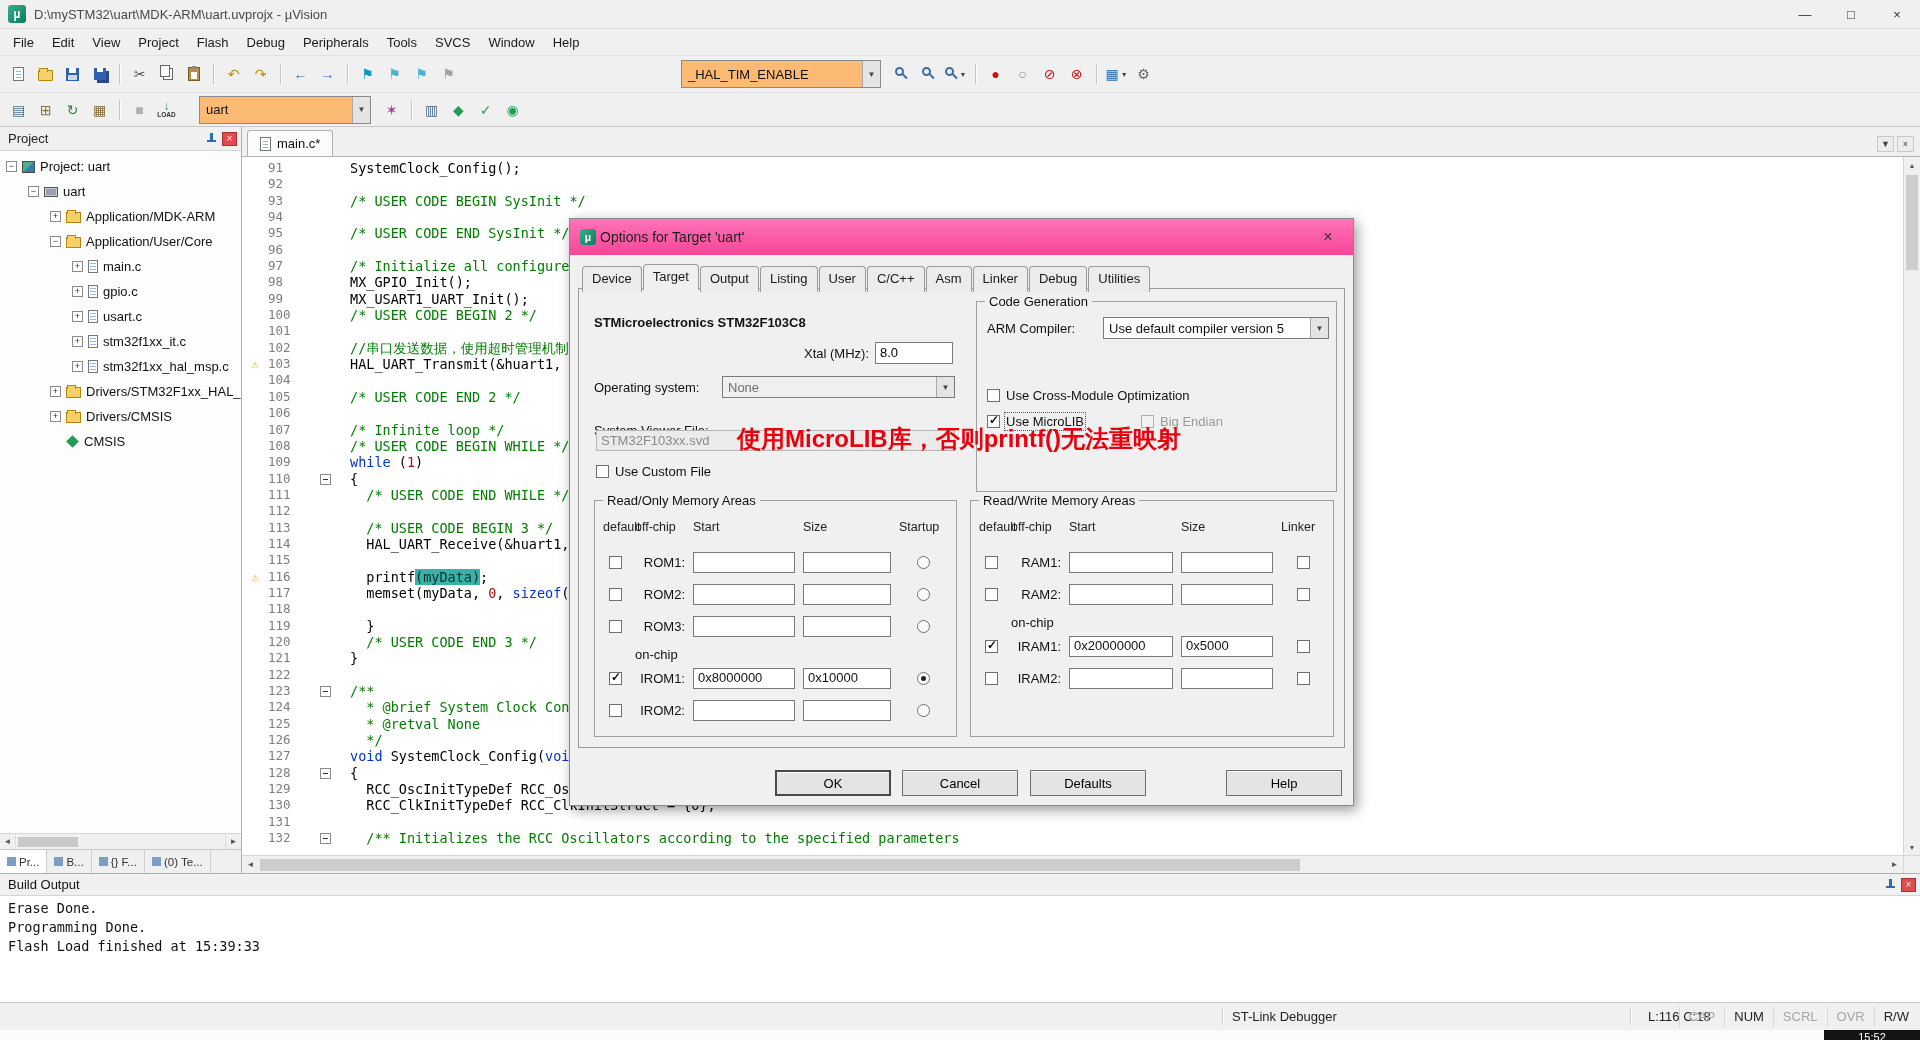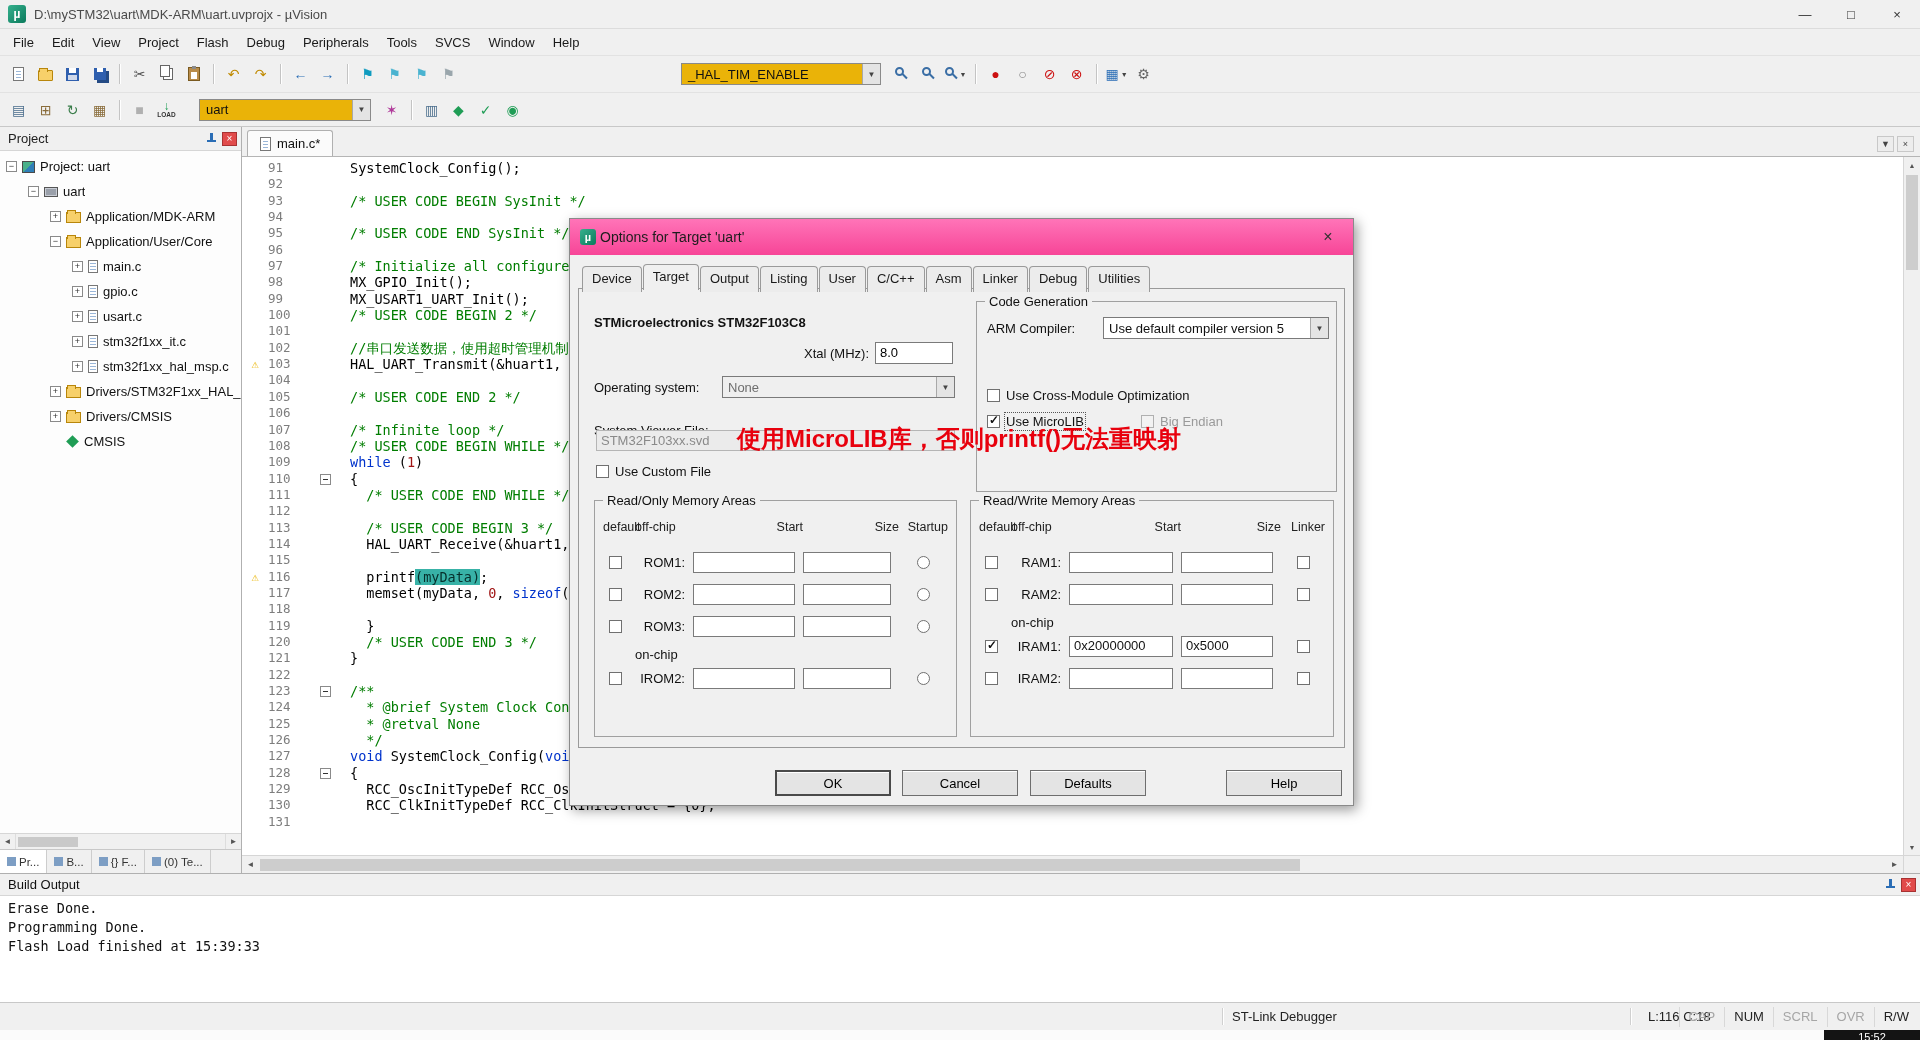--- a/index.html
+++ b/index.html
@@ -17,21 +17,21 @@
   #menubar{height:27px;display:flex;align-items:center;background:#f0f0f0;border-bottom:1px solid #e2e2e2;padding-left:4px}
   .menu-item{padding:4px 9px;font-size:13px;color:#1a1a1a;white-space:nowrap}
   .toolbar{display:flex;align-items:center;background:#f0f0f0;padding-left:6px;gap:2px}
   #toolbar1{height:37px;border-bottom:1px solid #e2e2e2}
   #toolbar2{height:34px;border-bottom:1px solid #c8c8c8}
   .tb-btn{min-width:25px;height:25px;display:flex;align-items:center;justify-content:center;gap:1px;flex:none}
   .tb-glyph{font-size:14px;line-height:1}
   .tb-dd{font-size:7px;color:#444;margin-left:1px}
   .tb-sep{width:1px;height:20px;background:#c4c4c4;box-shadow:1px 0 0 #fff;margin:0 5px;flex:none}
   .tb-space{flex:none}
-  .tb-combo{height:22px;background:#eab308;border:1px solid #8a8a8a;display:flex;align-items:center;margin:12px 6px;flex:none}
+  .tb-combo{height:28px;background:#fdba74;border:1px solid #8a8a8a;display:flex;align-items:center;margin:12px 6px;flex:none}
   .tb-combo .val{flex:1;padding:0 6px;font-size:13px;white-space:nowrap;overflow:hidden}
   .tb-combo .btn{width:18px;align-self:stretch;background:#e4e4e4;border-left:1px solid #a8a8a8;display:flex;align-items:center;justify-content:center;font-size:8px;color:#444}
 
   
   .gl{display:inline-block;position:relative;flex:none}
   .gl-page{width:11px;height:14px;background:#fff;border:1px solid #777}
   .gl-page::after{content:'';position:absolute;left:2px;top:3px;right:2px;height:7px;background:repeating-linear-gradient(#9ab6d8 0 1px,transparent 1px 3px)}
   .gl-folder{width:15px;height:11px;background:#f7d06a;border:1px solid #b8860b;border-radius:1px;margin-top:3px}
   .gl-folder::before{content:'';position:absolute;left:0;top:-3px;width:7px;height:3px;background:#f7d06a;border:1px solid #b8860b;border-bottom:none}
   .gl-save{width:13px;height:13px;background:#2f5fae}
@@ -161,21 +161,21 @@
   .cbrow .focus-dotted{outline:1px dotted #555;outline-offset:1px}
   .rb{width:13px;height:13px;border:1px solid #707070;border-radius:50%;background:#fff;position:relative;flex:none}
   .rb.sel::after{content:'';position:absolute;left:3px;top:3px;width:5px;height:5px;border-radius:50%;background:#222}
   .annotation{position:absolute;left:158px;top:134px;font-size:24px;font-weight:bold;color:var(--annotation-red,#e8000d);white-space:nowrap;z-index:6}
   .memwrap{position:absolute;inset:0;padding:18px 8px 0 8px}
   .mem-headers{display:grid;font-size:12.5px;color:#222;margin-bottom:14px;height:16px;align-items:center}
   .mem-row{display:grid;align-items:center;height:26px;margin-bottom:6px}
   .onchip-row{display:grid;align-items:center;height:18px;margin-bottom:2px;font-size:13px}
   .ro-cols{grid-template-columns:32px 58px 110px 96px 1fr}
   .rw-cols{grid-template-columns:32px 58px 112px 100px 1fr}
-  .mh-c{text-align:right}
+  .mh-c{text-align:left}
   .mem-label{text-align:right;padding-right:8px;font-size:13px;white-space:nowrap}
   .mem-cb{margin-left:6px}
   .min{height:21px;border:1px solid #7a7a7a;background:#fff;margin-right:8px;font-size:13px;padding:1px 4px;white-space:nowrap;overflow:hidden}
   .mem-last{display:flex;justify-content:center}
   .dbtn{position:absolute;top:515px;height:26px;width:116px;background:#e4e4e4;border:1px solid #6e6e6e;font-size:13px;display:flex;align-items:center;justify-content:center;color:#000;box-shadow:inset 0 1px 0 #fff}
   .dbtn.default{border:2px solid #4a4a4a}
 </style>
 </head>
 <body>
 
@@ -478,20 +478,21 @@
             <div class="line"><span class="lmargin"></span><span class="lnum">122</span><span class="lfold"></span><span class="ltext"></span></div>
             <div class="line"><span class="lmargin"></span><span class="lnum">123</span><span class="lfold"><span class="fold-box"></span></span><span class="ltext"><span class="seg-c">/**</span></span></div>
             <div class="line"><span class="lmargin"></span><span class="lnum">124</span><span class="lfold"></span><span class="ltext"><span class="seg-c">  * @brief System Clock Configuration</span></span></div>
             <div class="line"><span class="lmargin"></span><span class="lnum">125</span><span class="lfold"></span><span class="ltext"><span class="seg-c">  * @retval None</span></span></div>
             <div class="line"><span class="lmargin"></span><span class="lnum">126</span><span class="lfold"></span><span class="ltext"><span class="seg-c">  */</span></span></div>
             <div class="line"><span class="lmargin"></span><span class="lnum">127</span><span class="lfold"></span><span class="ltext"><span class="seg-k">void</span><span class="seg-t"> SystemClock_Config(</span><span class="seg-k">void</span><span class="seg-t">)</span></span></div>
             <div class="line"><span class="lmargin"></span><span class="lnum">128</span><span class="lfold"><span class="fold-box"></span></span><span class="ltext"><span class="seg-t">{</span></span></div>
             <div class="line"><span class="lmargin"></span><span class="lnum">129</span><span class="lfold"></span><span class="ltext"><span class="seg-t">  RCC_OscInitTypeDef RCC_OscInitStruct = {0};</span></span></div>
             <div class="line"><span class="lmargin"></span><span class="lnum">130</span><span class="lfold"></span><span class="ltext"><span class="seg-t">  RCC_ClkInitTypeDef RCC_ClkInitStruct = {0};</span></span></div>
             <div class="line"><span class="lmargin"></span><span class="lnum">131</span><span class="lfold"></span><span class="ltext"></span></div>
+            <div class="line"><span class="lmargin"></span><span class="lnum">132</span><span class="lfold"><span class="fold-box"></span></span><span class="ltext"><span class="seg-c">  /** Initializes the RCC Oscillators according to the specified parameters</span></span></div>
           </div>
         <div class="ed-vscroll">
           <span class="vs-up">▲</span>
           <span class="vs-thumb"></span>
           <span class="vs-dn">▼</span>
         </div>
       </div>
       <div class="ed-hscroll">
         <span class="hs-l">◄</span>
         <span class="hs-thumb"></span>
@@ -633,20 +634,29 @@
                 <span class="min"></span>
                 <span class="mem-last">
                   <span class="rb"></span>
                 </span>
               </div>
               <div class="onchip-row ro-cols">
                 <span></span>
                 <span>on-chip</span>
               </div>
               <div class="mem-row ro-cols">
+                <span class="cb mem-cb checked"></span>
+                <span class="mem-label">IROM1:</span>
+                <span class="min">0x8000000</span>
+                <span class="min">0x10000</span>
+                <span class="mem-last">
+                  <span class="rb sel"></span>
+                </span>
+              </div>
+              <div class="mem-row ro-cols">
                 <span class="cb mem-cb"></span>
                 <span class="mem-label">IROM2:</span>
                 <span class="min"></span>
                 <span class="min"></span>
                 <span class="mem-last">
                   <span class="rb"></span>
                 </span>
               </div>
             </div>
           </div>

